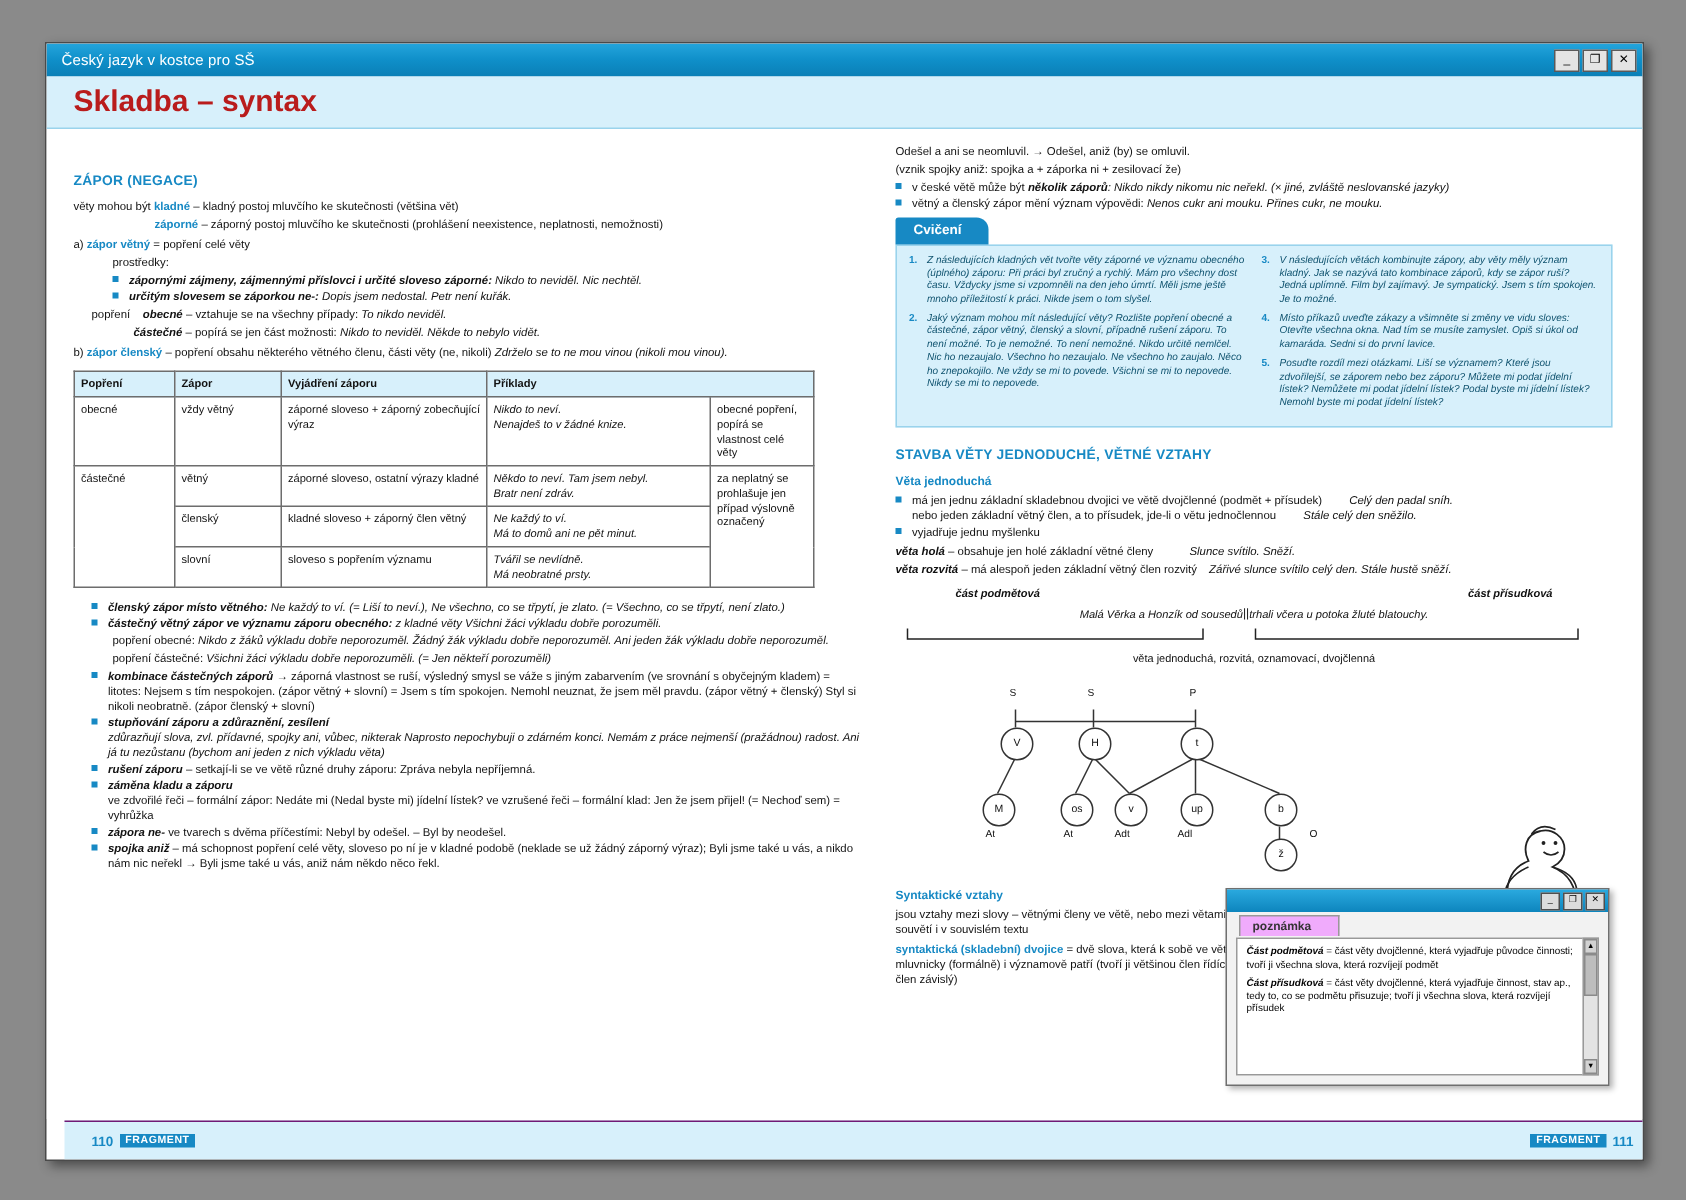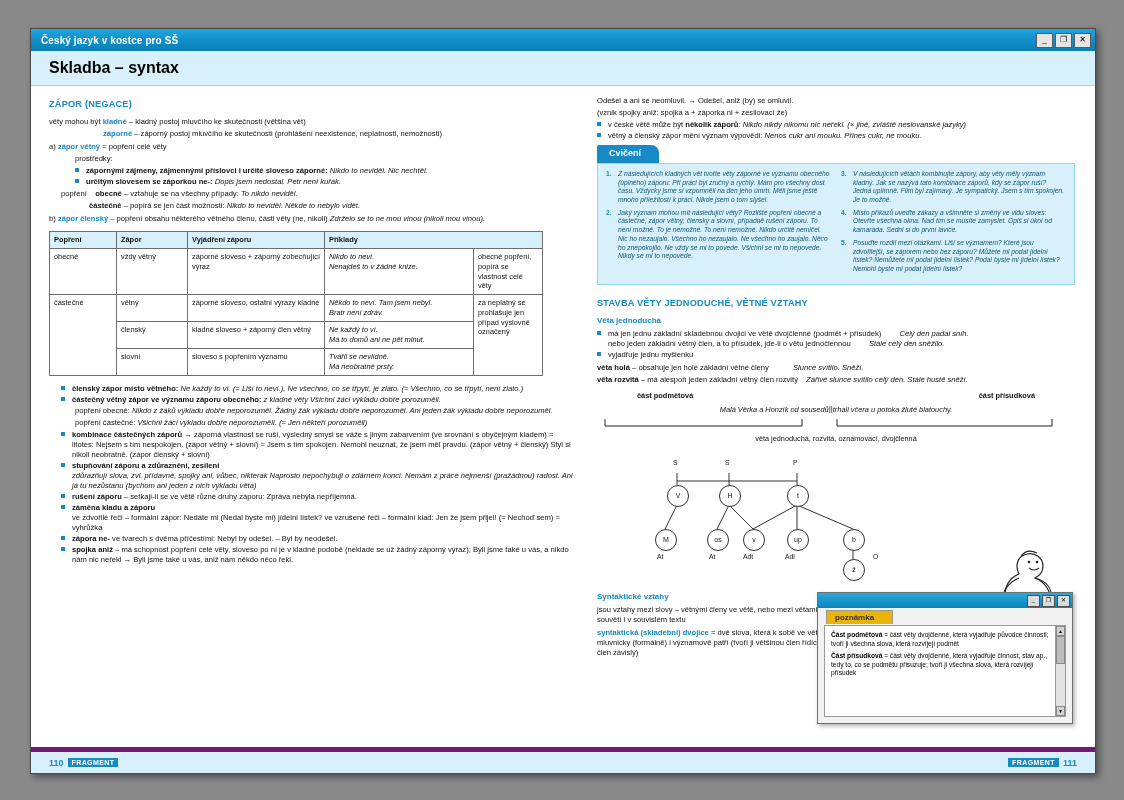--- a/index.html
+++ b/index.html
@@ -30,21 +30,21 @@
     background: linear-gradient(to bottom, #24a5dc 0%, #0f8fc9 50%, #0a7fb6 100%);
     display: flex;
     align-items: center;
     justify-content: space-between;
     padding: 0 4px 0 10px;
     box-sizing: border-box;
   }
   .titlebar .t {
     color: #ffffff;
     font-size: 10px;
-    font-weight: bold;
+    font-weight: normal;
     letter-spacing: .1px;
     text-align: center;
   }
   .winbtns { display: flex; gap: 2px; }
   .winbtn {
     width: 15px; height: 13px;
     background: #e4e4e4;
     border: 1px solid #5a5a5a;
     color: #000;
     font-size: 8px;
@@ -56,22 +56,22 @@
   .headerband {
     height: 34px;
     background: #d7f0fb;
     border-bottom: 1px solid #9ad3ec;
     display: flex;
     align-items: center;
     padding-left: 18px;
   }
   .headerband h1 {
     margin: 0;
-    font-size: 16px;
-    color: #000000;
+    font-size: 20px;
+    color: #b91c1c;
     font-weight: bold;
   }
   .page-area {
     position: relative;
     height: 660px;
     background: #fff;
     display: flex;
   }
   .col {
     box-sizing: border-box;
@@ -80,30 +80,30 @@
     line-height: 1.32;
     color: #111;
   }
   .col.left { width: 556px; }
   .col.right { width: 508px; padding-left: 10px; padding-right: 20px; }
 
   h2.sec {
     color: #1789c4;
     font-size: 9.2px;
     font-weight: bold;
-    margin: 2px 0 7px 0;
+    margin: 18px 0 7px 0;
     letter-spacing: .2px;
   }
   p { margin: 0 0 2px 0; }
   .ind1 { padding-left: 12px; }
   .ind2 { padding-left: 26px; }
   .ind3 { padding-left: 40px; }
   .ind4 { padding-left: 54px; }
   .bluebold { color: #1789c4; font-weight: bold; }
-  .bold { font-weight: bold; }
+  .bold { font-weight: bold; font-style: italic; }
   .it { font-style: italic; }
   .sq {
     display: inline-block;
     width: 4px; height: 4px;
     background: #1789c4;
     margin-right: 5px;
     vertical-align: 1px;
   }
   .listrow { display: flex; margin-bottom: 1px; }
   .listrow .bullet { flex: 0 0 11px; }
@@ -198,21 +198,21 @@
     width: 11px; height: 10px;
     background: #dcdcdc;
     border: 1px solid #4f4f4f;
     font-size: 6px;
     line-height: 9px;
     text-align: center;
   }
   .pozn .ptab {
     position: absolute;
     left: 8px; top: 17px;
-    background: #eab308;
+    background: #f0abfc;
     border: 1px solid #999;
     border-bottom: none;
     font-size: 8px;
     padding: 2px 18px 2px 8px;
     font-weight: bold;
     color: #333;
   }
   .pozn .pbody {
     position: absolute;
     left: 6px; top: 32px;
@@ -247,25 +247,25 @@
   .doodle {
     position: absolute;
     right: 26px;
     bottom: 138px;
     width: 84px;
     height: 74px;
   }
   
   .footer {
     position: absolute;
-    left: 0; bottom: 0;
+    left: 12px; bottom: 0;
     width: 100%;
     height: 26px;
     background: #d7f0fb;
-    border-top: 5px solid #701a75;
+    border-top: 1px solid #701a75;
     display: flex;
     align-items: center;
     justify-content: space-between;
     padding: 0 18px;
     box-sizing: border-box;
     font-size: 9px;
     color: #1789c4;
     font-weight: bold;
   }
   .logo {

